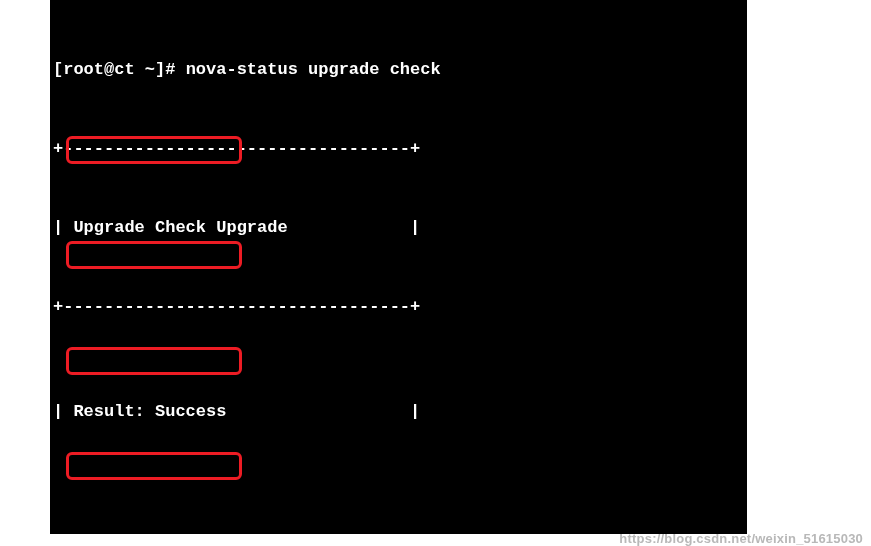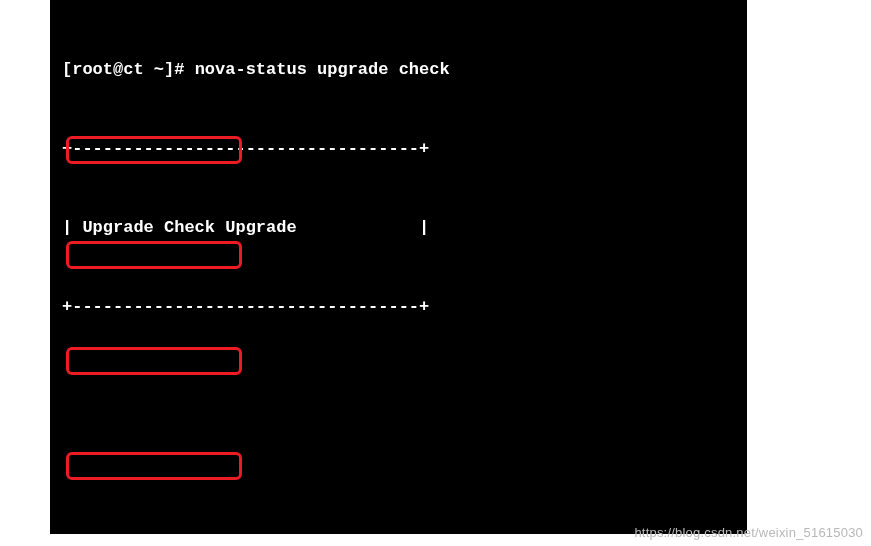--- a/index.html
+++ b/index.html
@@ -14,21 +14,21 @@
       font-family: "Courier New", Consolas, monospace;
       position: relative;
     }
     .terminal {
       background: #000000;
       color: #ffffff;
       width: 697px;
       height: 534px;
       margin-left: 50px;
       margin-top: 0;
-      padding: 4px 12px;
+      padding: 4px 3px;
       font-size: 17px;
       line-height: 1.55;
       font-weight: bold;
       white-space: pre;
       overflow: hidden;
       position: relative;
     }
     .prompt-line {
       white-space: pre;
     }
@@ -43,37 +43,38 @@
     .highlight {
       position: absolute;
       border: 3px solid #ed1c24;
       border-radius: 6px;
       pointer-events: none;
       z-index: 10;
     }
     .watermark {
       position: absolute;
       right: 8px;
-      bottom: 6px;
+      bottom: 0;
       color: #b8b8b8;
       font-family: Arial, sans-serif;
       font-size: 13px;
-      font-weight: normal;
+      font-weight: bold;
       letter-spacing: 0.2px;
     }
   </style>
 </head>
 <body>
 
 <div class="terminal">
   <div class="prompt-line"><span>[root@ct ~]# </span><span>nova-status upgrade check</span></div>
   <div class="divider">+----------------------------------+</div>
   <div class="row">| Upgrade Check Upgrade            |</div>
   <div class="divider">+----------------------------------+</div>
 
+  <div class="row">| Result: Success                  |</div>
   
   
 
   
   
   
   
 
   
   

